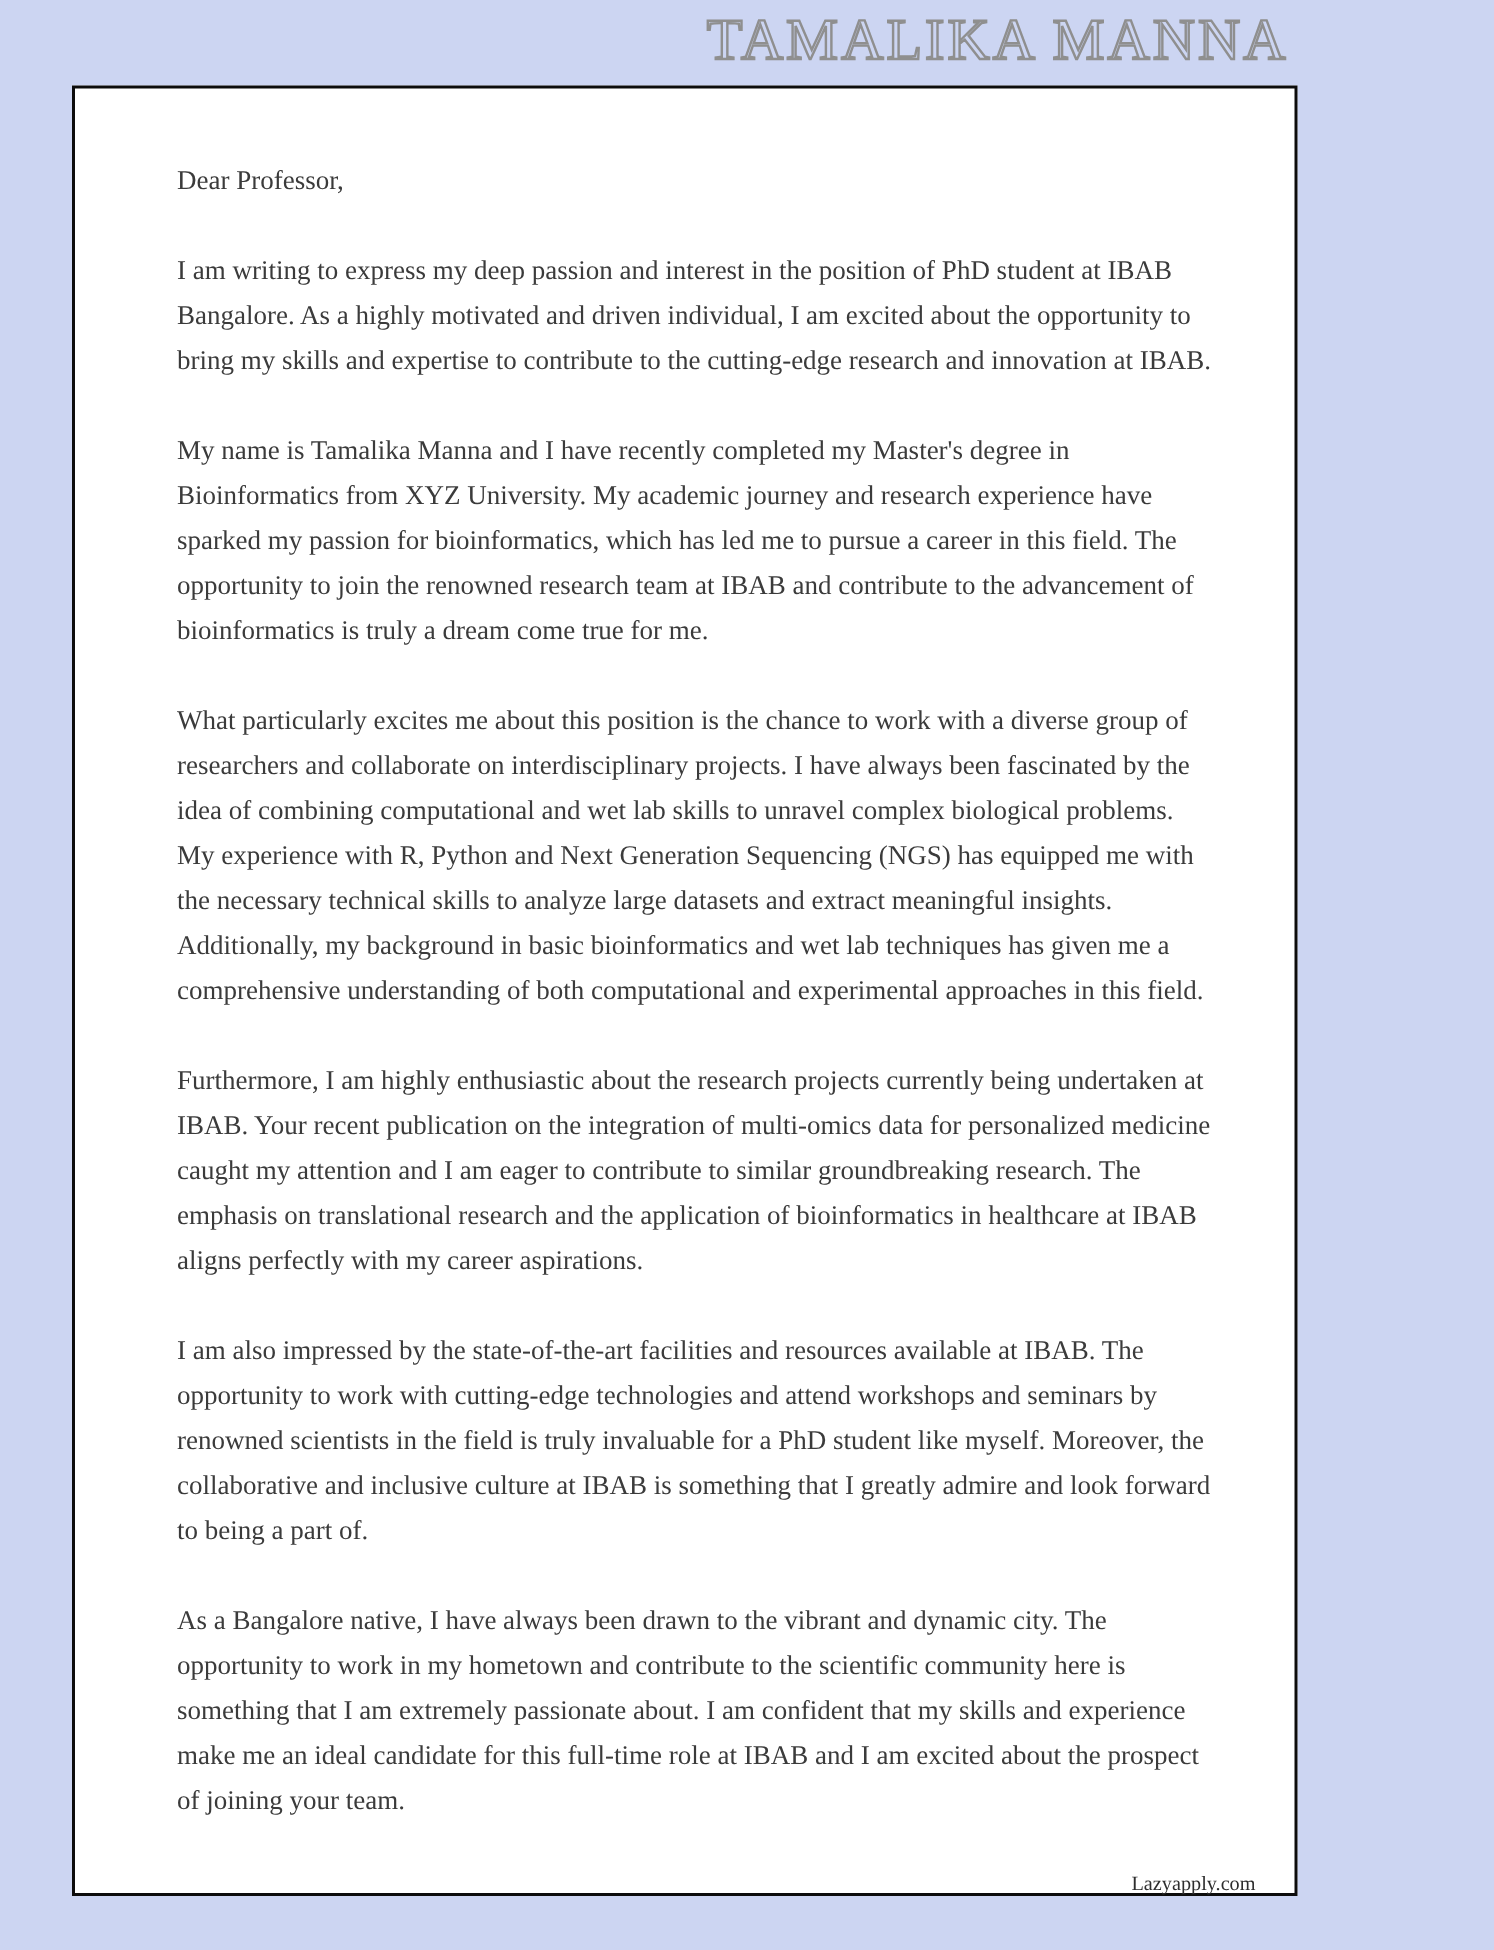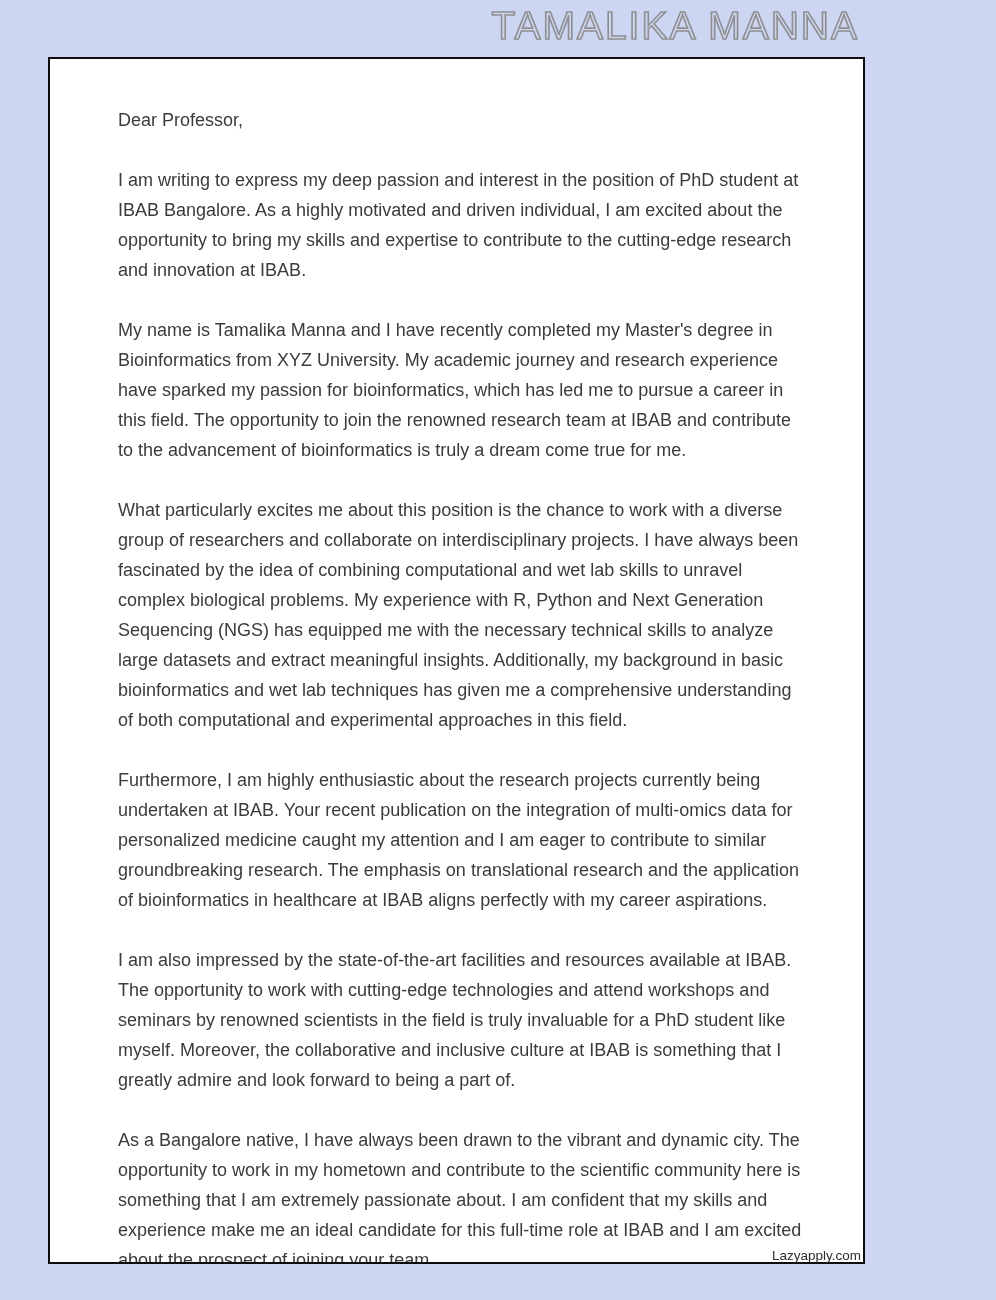--- a/index.html
+++ b/index.html
@@ -6,21 +6,21 @@
     margin: 0;
     padding: 0;
     background: #ccd5f2;
   }
   .canvas {
     position: relative;
     width: 913px;
     height: 1300px;
     background: #ccd5f2;
     overflow: hidden;
-    font-family: Liberation Sans, sans-serif;
+    font-family: Liberation Serif, serif;
   }
   .header-name {
     position: absolute;
     top: 4px;
     right: 54px;
     font-size: 39px;
     font-weight: 400;
     letter-spacing: 2px;
     color: #949494;
     -webkit-text-fill-color: transparent;
@@ -40,21 +40,21 @@
     overflow: hidden;
     color: #3b3b3b;
     font-size: 18px;
     line-height: 30px;
   }
   .page p {
     margin: 0 0 30px 0;
   }
   .footer {
     position: absolute;
-    right: 52px;
+    right: 76px;
     bottom: 36px;
     font-size: 13.5px;
     line-height: 16px;
     color: #2e2e2e;
     z-index: 2;
     background: transparent;
   }
 </style>
 </head>
 <body>

